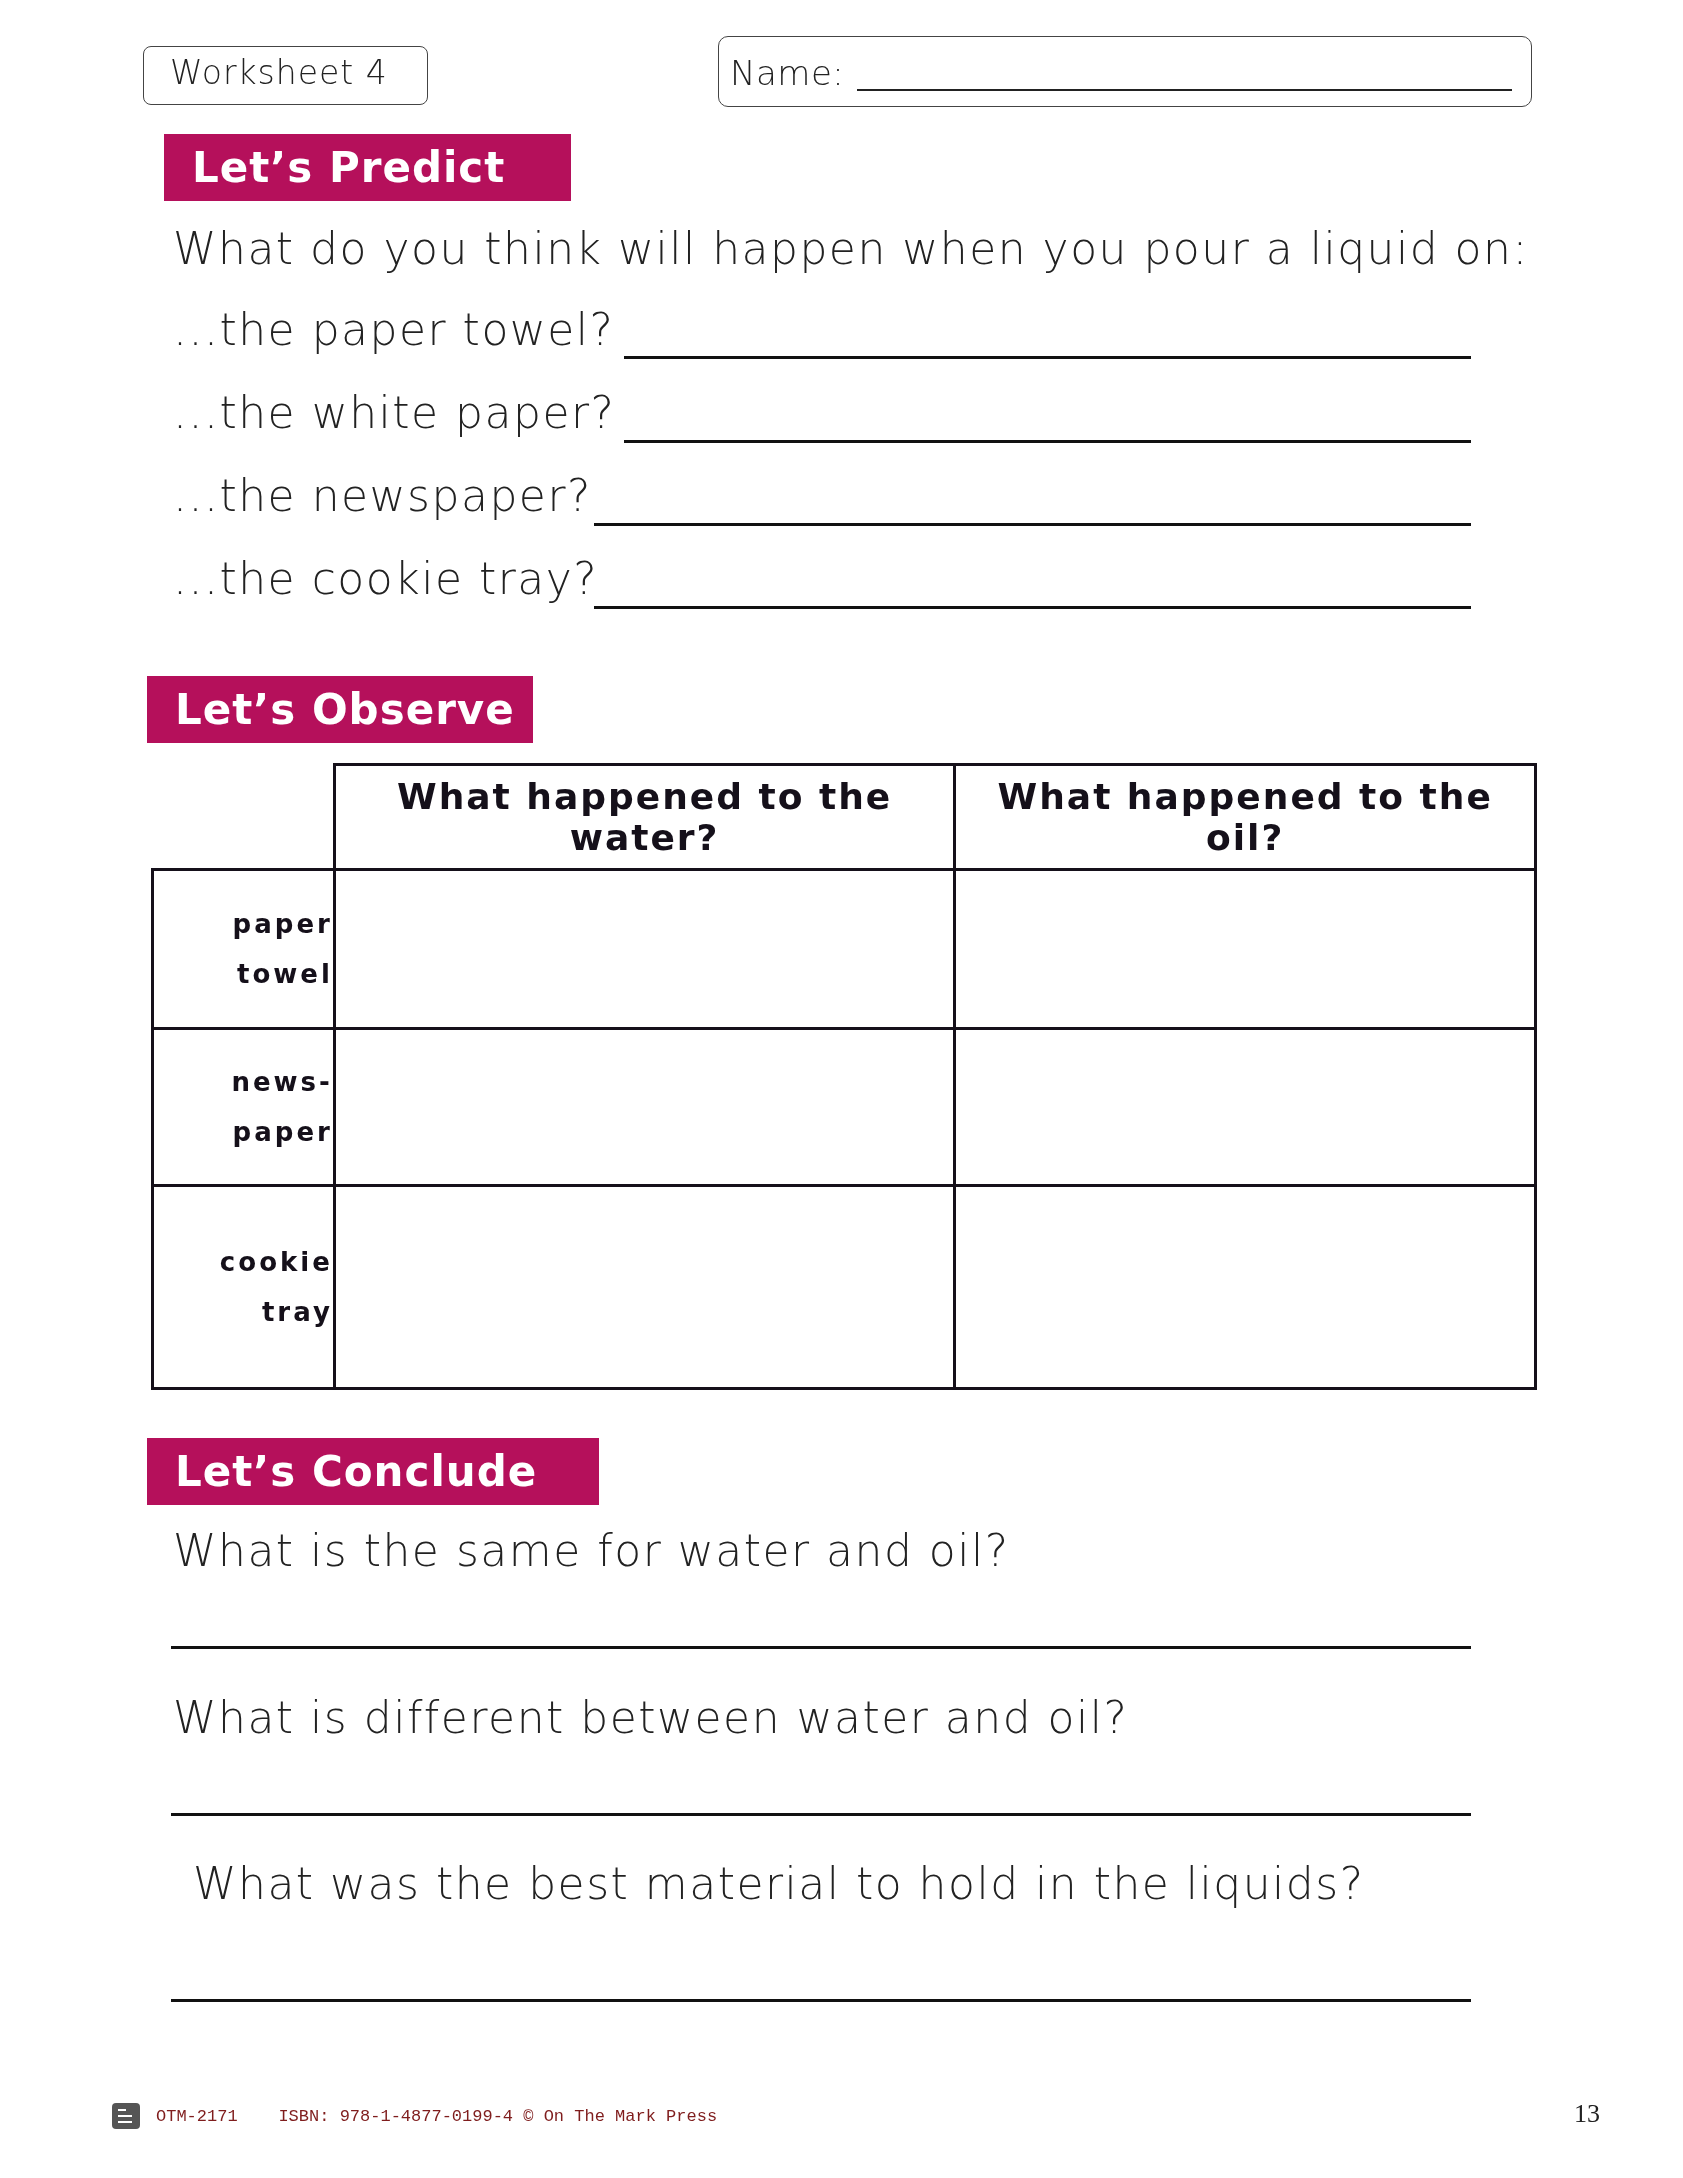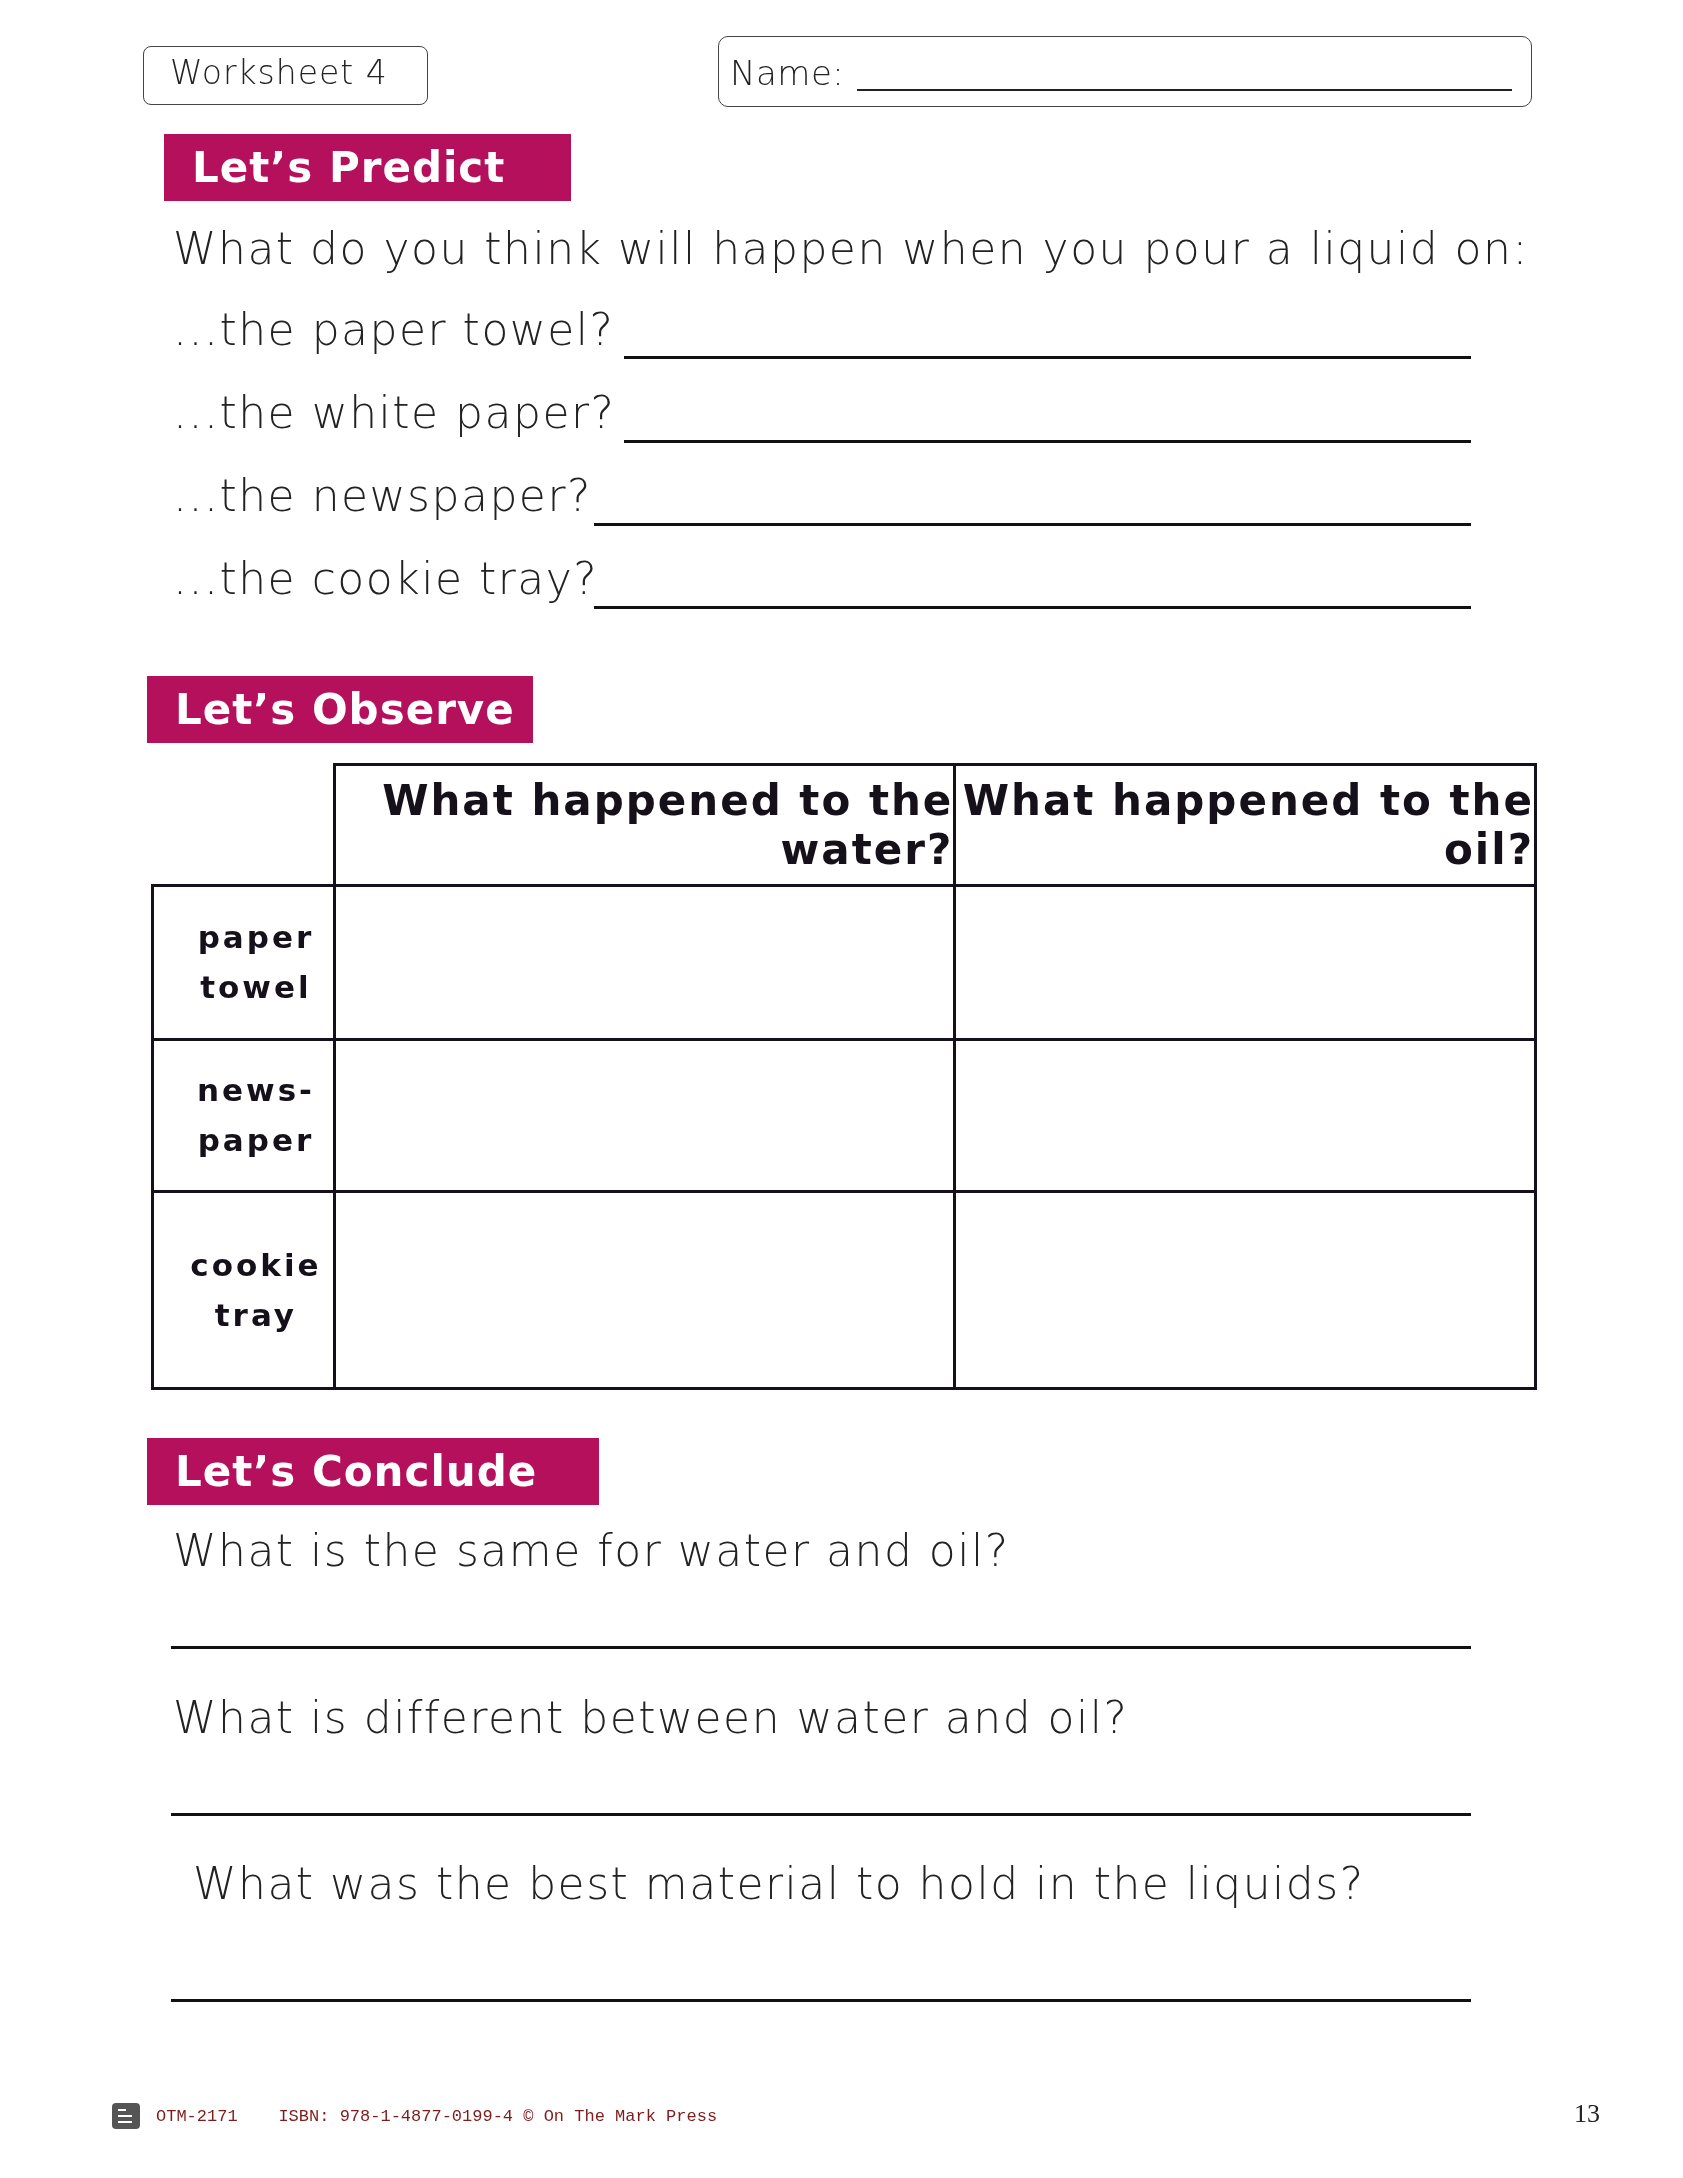--- a/index.html
+++ b/index.html
@@ -21,22 +21,22 @@
   .b3 { left:147px; top:1438px; width:452px; }
 
   .prompt { font-size:44px; font-weight:300; letter-spacing:1.5px; color:#222; white-space:nowrap; }
   .q-intro { left:173px; top:223px; }
   .p-row { left:173px; font-size:44px; font-weight:300; letter-spacing:1.5px; color:#222; white-space:nowrap; }
   .p-line { height:3px; background:#111; }
 
   .obs-table { left:151px; top:763px; width:1386px; height:627px; border-collapse:collapse; }
   .obs-table td, .obs-table th { border:3px solid #15101a; padding:0; }
   .obs-table .corner { border-top:none; border-left:none; }
-  .th-text { font-size:42px; font-weight:bold; letter-spacing:2px; color:#15101a; text-align:right; }
-  .row-label { font-size:31px; font-weight:bold; letter-spacing:3px; color:#15101a; text-align:center; padding-left:25px !important; line-height:50px; vertical-align:middle; }
+  .th-text { font-size:36px; font-weight:bold; letter-spacing:2px; color:#15101a; text-align:center; }
+  .row-label { font-size:26px; font-weight:bold; letter-spacing:3px; color:#15101a; text-align:right; padding-left:25px !important; line-height:50px; vertical-align:middle; }
   .cell { }
 
   .c-q { left:173px; font-size:44px; font-weight:300; letter-spacing:1.5px; color:#222; white-space:nowrap;text-align:center; }
   .c-line { left:171px; width:1300px; height:3px; background:#111; }
 
   .footer-icon { left:112px; top:2103px; width:28px; height:26px; background:#555; border-radius:4px; }
   .footer-icon .bar { position:absolute; left:6px; width:14px; height:2px; background:#fff; }
   .footer-text { left:156px; top:2107px; font-family:Liberation Mono, monospace; font-size:17px; color:#7f1d1d; white-space:pre; }
   .page-num { left:1574px; top:2099px; font-family:"Liberation Serif", serif; font-size:26px; color:#222; }
 </style>

